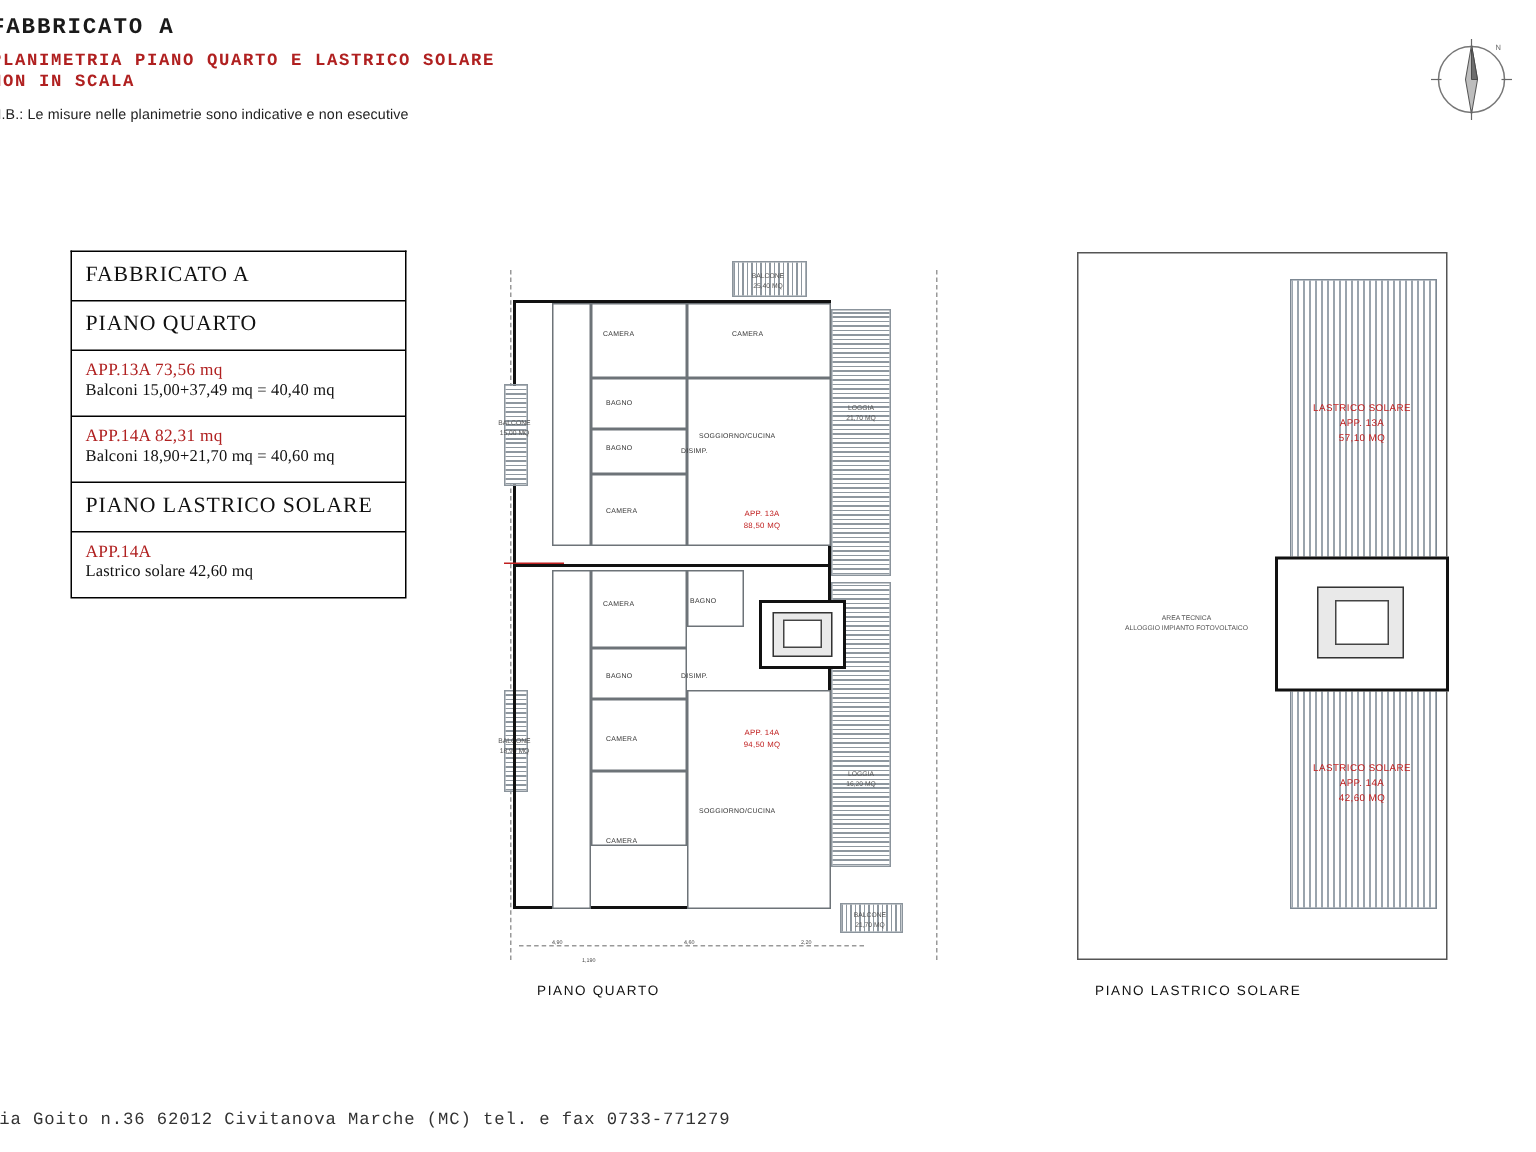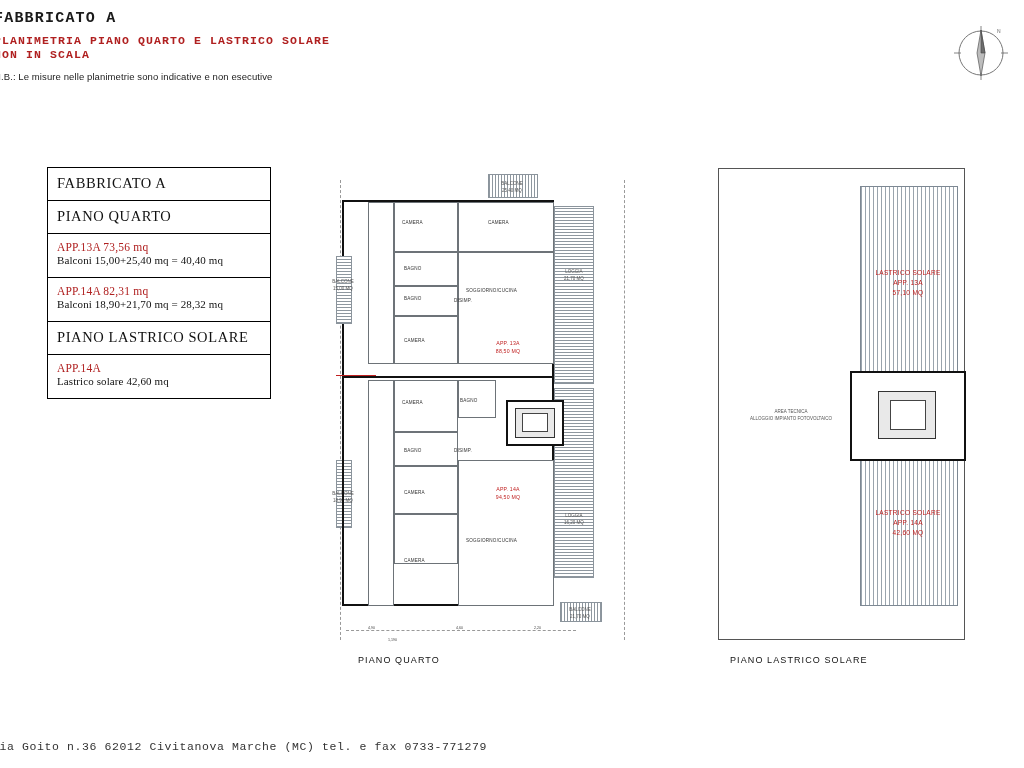--- a/index.html
+++ b/index.html
@@ -160,25 +160,25 @@
 
   <div class="legend">
     <div class="row">
       <div class="big">FABBRICATO A</div>
     </div>
     <div class="row">
       <div class="big">PIANO QUARTO</div>
     </div>
     <div class="row">
       <div class="red">APP.13A  73,56 mq</div>
-      <div class="blk">Balconi 15,00+25,40 mq = 40,40 mq</div>
+      <div class="blk">Balconi 15,00+37,49 mq = 40,40 mq</div>
     </div>
     <div class="row">
       <div class="red">APP.14A  82,31 mq</div>
-      <div class="blk">Balconi 18,90+21,70 mq = 28,32 mq</div>
+      <div class="blk">Balconi 18,90+21,70 mq = 40,60 mq</div>
     </div>
     <div class="row">
       <div class="big">PIANO LASTRICO SOLARE</div>
     </div>
     <div class="row">
       <div class="red">APP.14A</div>
       <div class="blk">Lastrico solare 42,60 mq</div>
     </div>
   </div>
 

